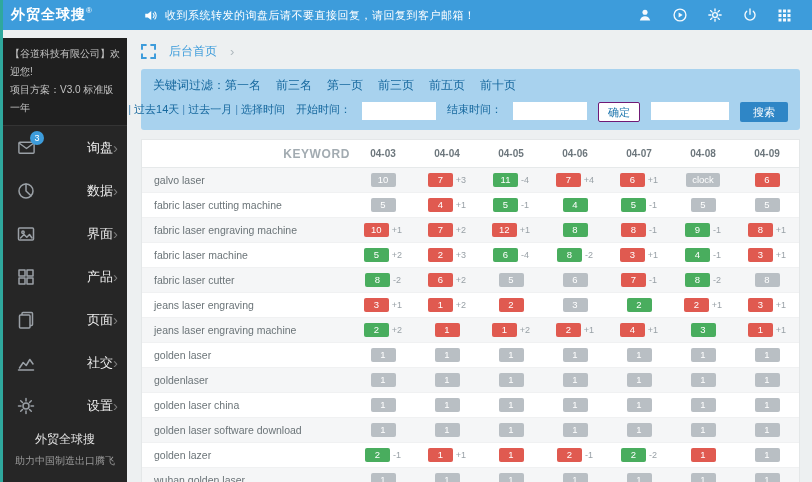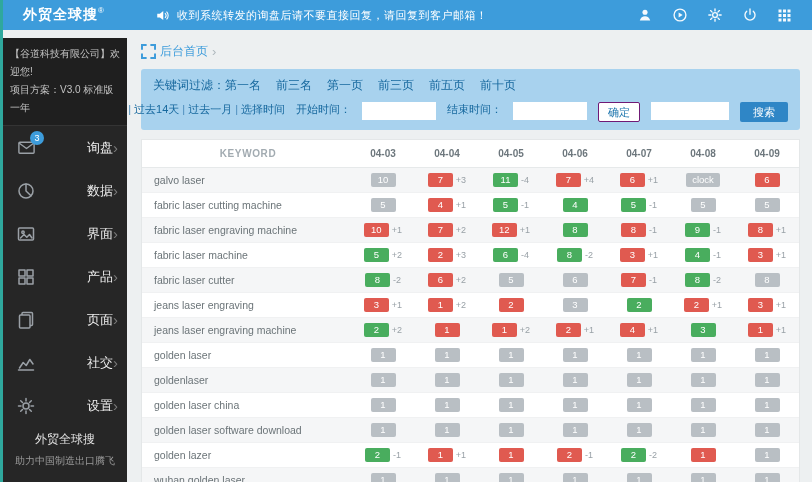--- a/index.html
+++ b/index.html
@@ -2,21 +2,21 @@
 <html><head>
 <meta charset="utf-8">
 <style>
   html,body{margin:0;padding:0;width:812px;height:482px;overflow:hidden;
     font-family:"Liberation Sans","DejaVu Sans",sans-serif;background:#2fa89d;}
   .app{position:absolute;left:3px;top:0;right:0;bottom:0;background:#edf0f1;}
 
   
   .topbar{position:absolute;top:0;left:0;right:0;height:30px;background:#3d9cdb;
     display:flex;align-items:center;color:#fff;z-index:5;}
-  .logo{width:124px;padding-left:20px;font-weight:bold;font-size:14px;letter-spacing:1px;cursor:pointer;white-space:nowrap;}
+  .logo{width:124px;padding-left:8px;font-weight:bold;font-size:14px;letter-spacing:1px;cursor:pointer;white-space:nowrap;}
   .logo sup{font-size:8px;font-weight:normal;}
   .speaker{display:inline-flex;margin:0 7px 0 8px;}
   .announce{font-size:11px;letter-spacing:.5px;}
   .top-icons{margin-left:auto;display:flex;gap:19px;align-items:center;padding-right:20px;}
   .top-icon{display:inline-flex;cursor:pointer;opacity:.95;}
 
   
   .sidebar{position:absolute;left:0;top:30px;bottom:0;width:124px;background:#262626;color:#ddd;margin-top:8px;}
   .welcome{padding:7px 7px 8px 7px;font-size:10px;color:#c3c3c3;line-height:1.8;background:#1f1f1f;border-bottom:1px solid #343434;}
   .menu-item{display:flex;align-items:center;height:43px;padding:0 9px 0 13px;cursor:pointer;}
@@ -24,21 +24,21 @@
   .mi-badge{position:absolute;top:-7px;right:-6px;background:#3d9cdb;color:#fff;font-size:9px;
     min-width:14px;height:14px;border-radius:8px;display:flex;align-items:center;justify-content:center;}
   .mi-label{font-size:13px;color:#ededed;flex:1;text-align:right;}
   .mi-chev{color:#7a7a7a;font-size:15px;line-height:1;}
   .side-footer{position:absolute;bottom:12px;left:0;right:0;text-align:center;line-height:1.9;}
   .sf1{font-size:12px;color:#e0e0e0;}
   .sf2{font-size:10px;color:#9a9a9a;}
 
   
   .main{position:absolute;left:124px;top:30px;right:0;bottom:0;background:#edf0f1;overflow:hidden;padding:9px 12px 0 14px;}
-  .crumb-row{display:flex;align-items:center;gap:4px;height:24px;margin-bottom:6px;}
+  .crumb-row{display:flex;align-items:center;gap:13px;height:24px;margin-bottom:6px;}
   .expand{display:inline-flex;cursor:pointer;}
   .crumb{color:#3d9cdb;font-size:12px;cursor:pointer;}
   .crumb-sep{color:#aeb8bd;font-size:13px;}
 
   .filter-panel{background:#a8d2ee;border-radius:3px;padding:8px 12px;color:#16689e;}
   .filter-line1{display:flex;margin-bottom:8px;font-size:12px;}
   .filter-line2{display:flex;align-items:flex-start;justify-content:flex-end;gap:11px;font-size:11px;white-space:nowrap;}
   .f-label{font-size:12px;color:#16689e;}
   .filter-line2 .f-label{font-size:11px;}
   .f-link{color:#16689e;margin-right:15px;cursor:pointer;text-decoration:none;}
@@ -46,21 +46,21 @@
   .sep{color:#4a8cbb;margin:0 3px;}
   .f-input{height:18px;border:none;background:#fff;width:66px;font-size:11px;padding:0 4px;outline:none;}
   .f-input.wide{width:70px;}
   .btn-confirm{height:20px;padding:0 9px;background:#fff;color:#1b74ad;border:1px solid #701a75;border-radius:2px;font-size:11px;cursor:pointer;}
   .btn-search{height:20px;padding:0 13px;background:#2f86c6;color:#fff;border:none;border-radius:2px;font-size:11px;cursor:pointer;font-family:Liberation Mono, monospace;}
 
   
   .table-wrap{margin-top:9px;background:#fff;border:1px solid #e4e7e8;border-bottom:none;}
   table{width:100%;border-collapse:collapse;}
   th{height:25px;font-weight:bold;background:#fff;border-bottom:1px solid #e6e9ea;}
-  th.kw{text-align:center;padding-left:4px;color:#a2abb1;font-size:10px;letter-spacing:.6px;}
+  th.kw{text-align:right;padding-left:4px;color:#a2abb1;font-size:12px;letter-spacing:.6px;}
   th.date{width:62px;text-align:center;color:#6d777d;font-size:10px;}
   td{height:22px;border-bottom:1px solid #f0f1f2;font-size:10.5px;color:#6b7478;}
   td.kw{padding-left:12px;}
   td.cell{text-align:center;white-space:nowrap;}
   tbody tr:nth-child(odd){background:#f5f6f7;}
   .badge{display:inline-block;min-width:13px;padding:1px 6px;border-radius:2px;color:#fff;font-size:9.5px;line-height:12px;vertical-align:middle;}
   .b-gray{background:#b9bfc4;}
   .b-red{background:#e05a50;}
   .b-green{background:#49ad5e;}
   .delta{color:#99a1a7;font-size:9px;margin-left:3px;vertical-align:middle;}

